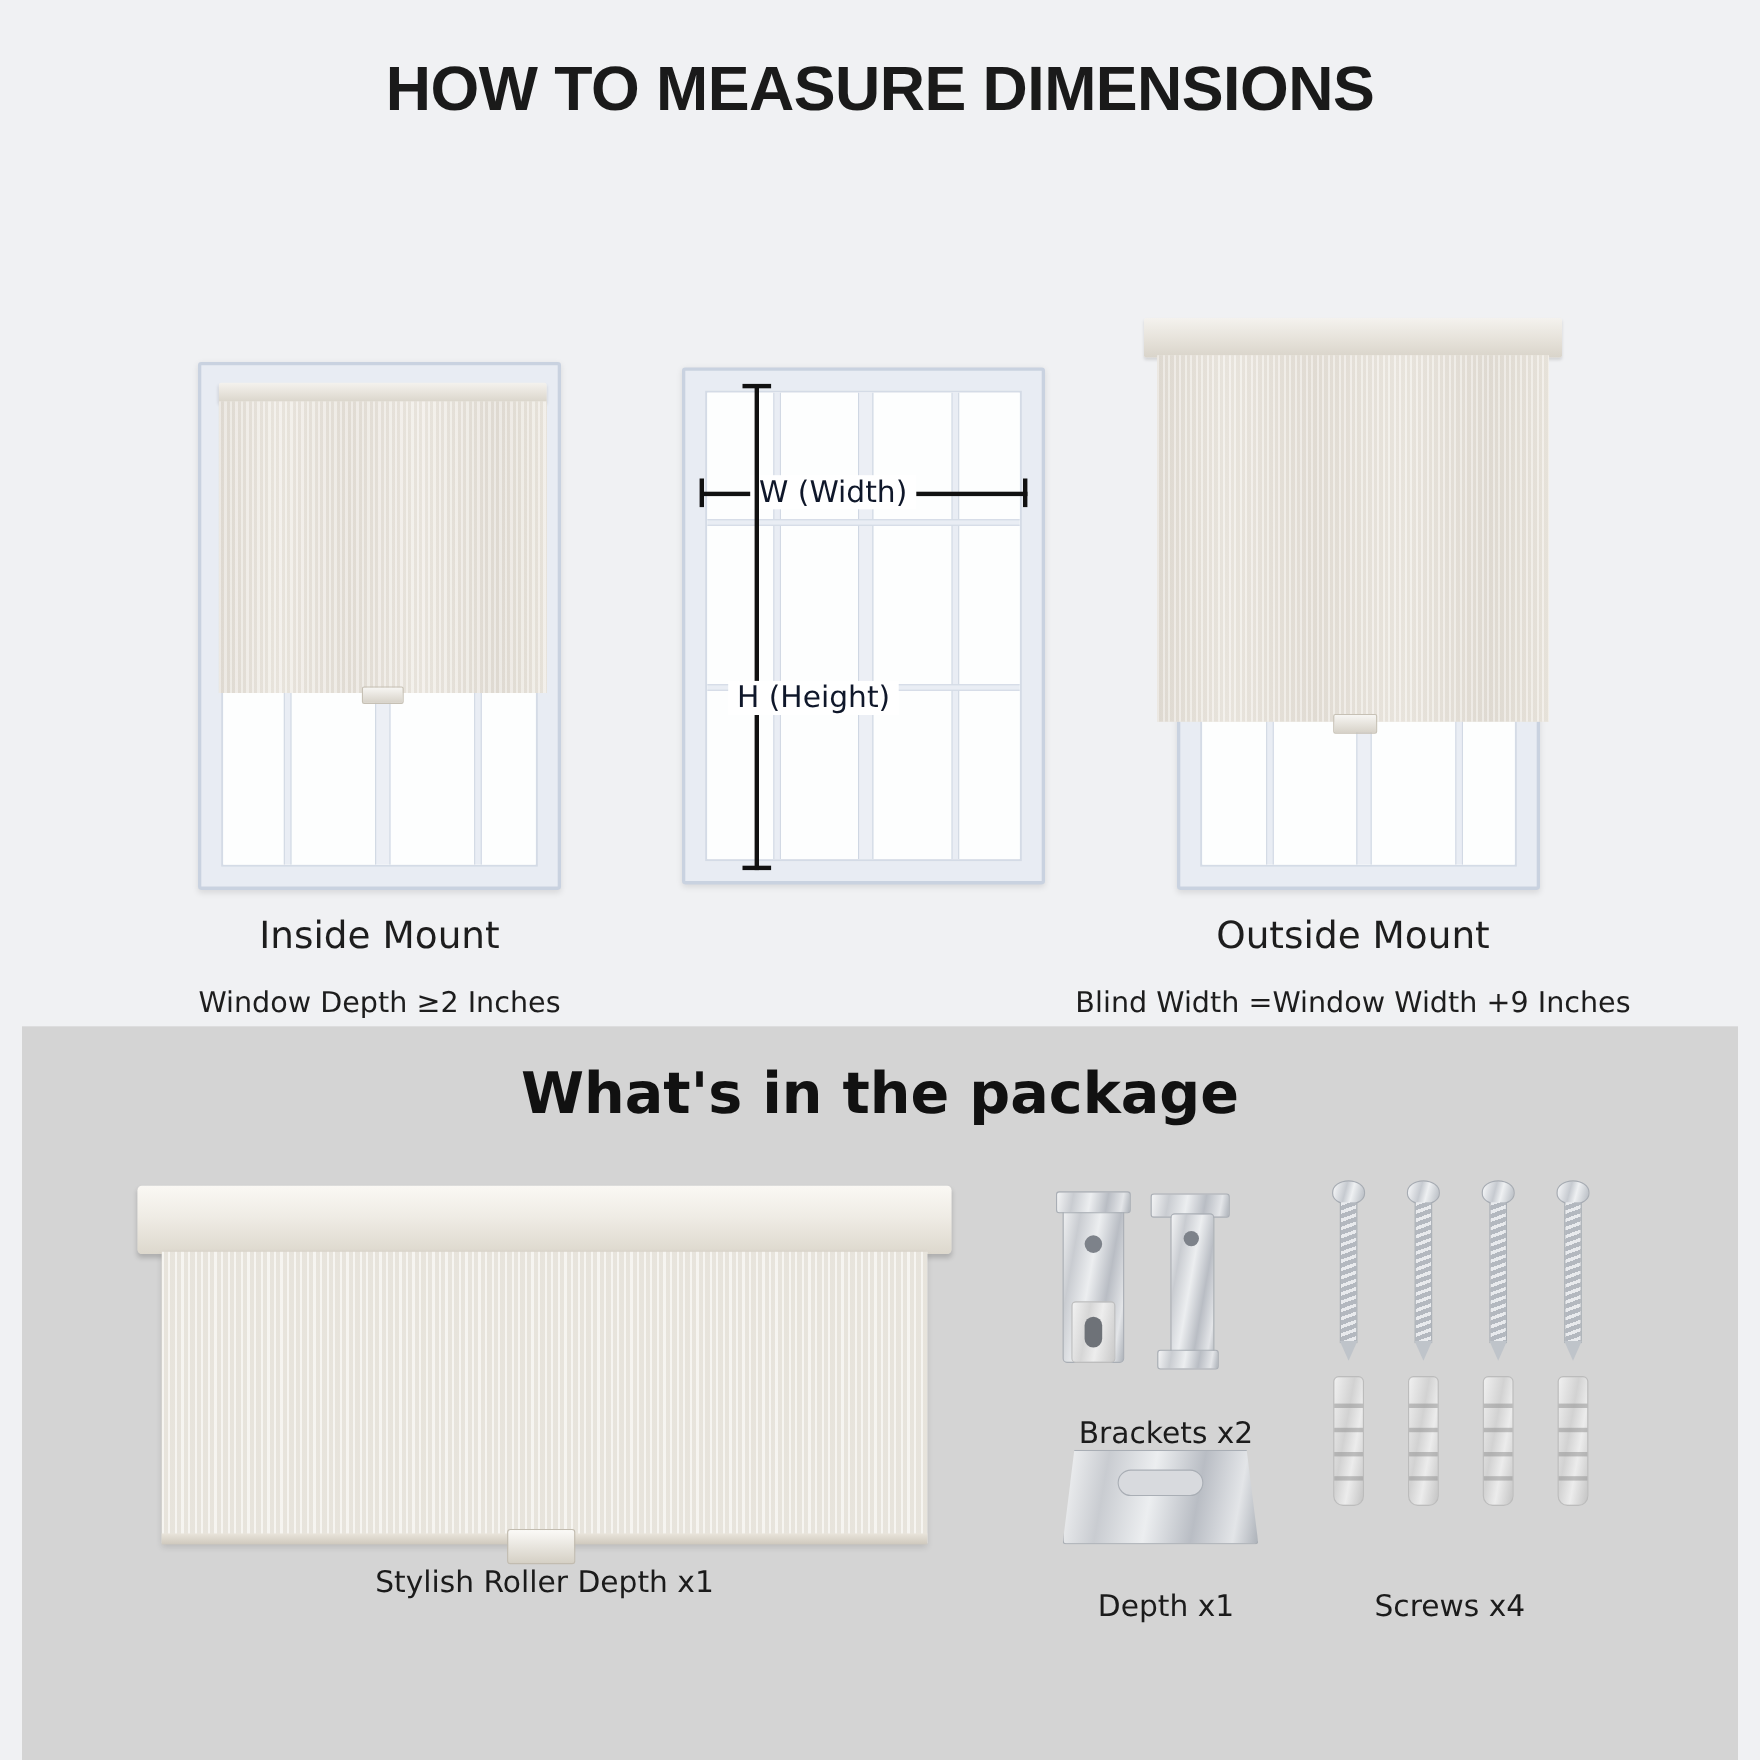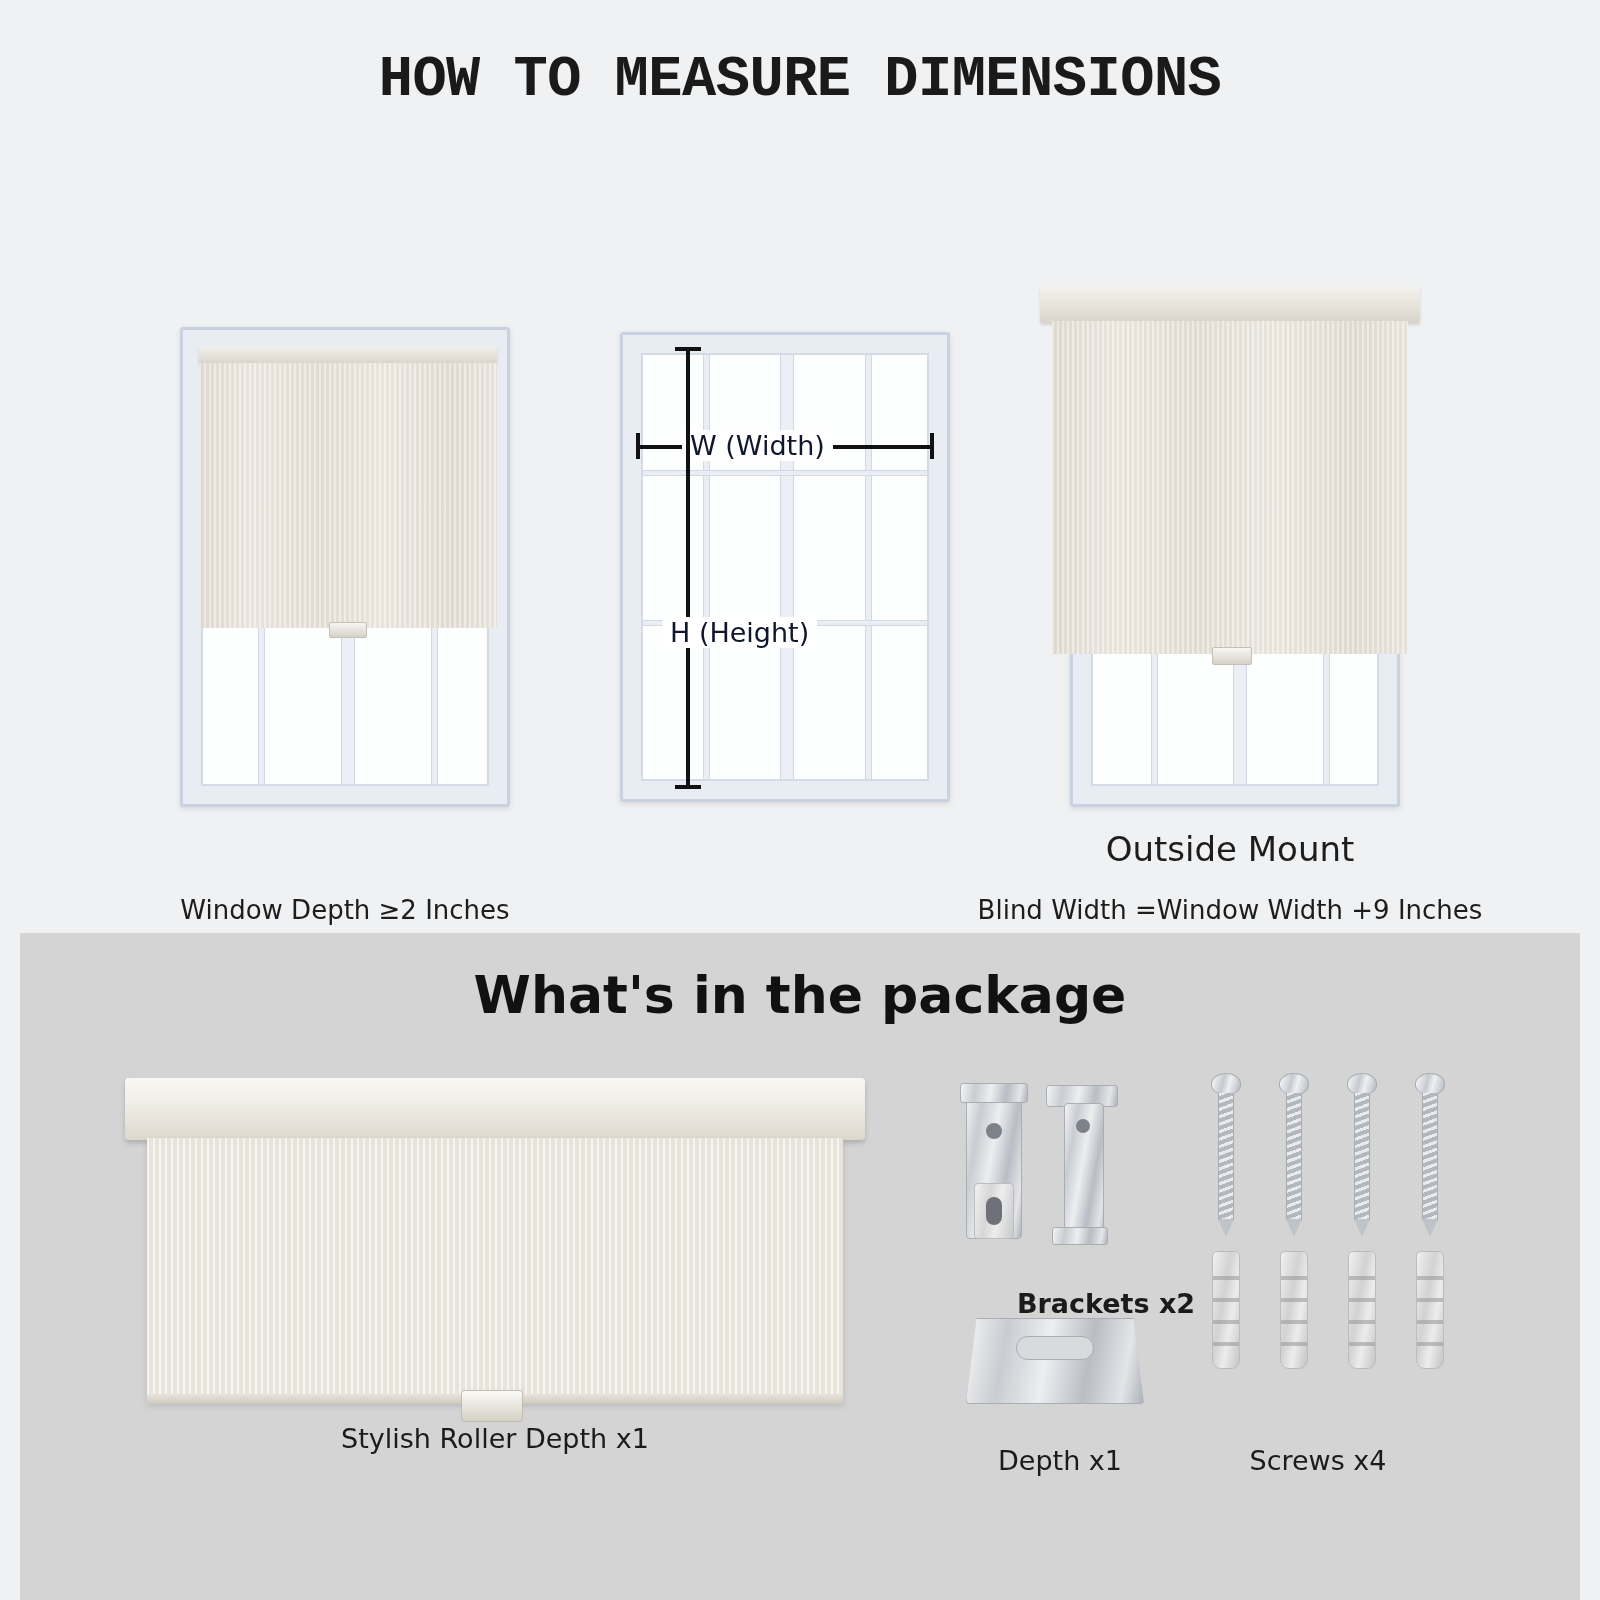--- a/index.html
+++ b/index.html
@@ -13,21 +13,21 @@
     position:relative;
   }
 
   
   .main-title{
     text-align:center;
     font-weight:bold;
     font-size:57px;
     letter-spacing:-0.5px;
     padding-top:48px;
-    font-family:Liberation Mono, monospace;
+    font-family:Liberation Sans, sans-serif;
   }
 
   
   .top-section{
     position:relative;
     height:880px;
   }
 
   .panel{ position:absolute; }
 
@@ -235,20 +235,21 @@
         </div>
       </div>
 
       <div class="headrail" style="left:16px; top:16px; width:298px; height:18px;"></div>
       <div class="shade" style="left:16px; top:33px; width:298px; height:265px;">
         <div class="shade-texture"></div>
       </div>
       <div class="handle-tab" style="left:146px; top:292px; width:38px; height:16px;"></div>
     </div>
 
+    <div class="mount-label" style="top:552px;">Inside Mount</div>
 
     <div class="mount-desc" style="top:615px; width:460px; left:-55px;">Window Depth ≥2 Inches</div>
     <div class="mount-desc" style="top:652px; width:560px; left:-105px;">Blind Width =Window Width -1/4 Inches</div>
     <div class="mount-desc" style="top:689px; width:500px; left:-75px;">Blind Height ≥ Window Height</div>
   </div>
 
   <div class="panel" style="left:620px; top:165px; width:330px; height:530px;">
 
     <div class="window-frame" style="left:0px; top:55px; width:330px; height:470px;">
       <div class="window-inner">
@@ -320,21 +321,21 @@
     <div class="metal" style="position:absolute; left:0px; top:0px; width:68px; height:20px; border-radius:3px;"></div>
     <div class="plastic" style="position:absolute; left:14px; top:100px; width:40px; height:56px; border-radius:4px;"></div>
     <div style="position:absolute; left:26px; top:114px; width:16px; height:28px; background:#6e7278; border-radius:8px;"></div>
     <div style="position:absolute; left:26px; top:40px; width:16px; height:16px; background:#7d828a; border-radius:50%;"></div>
 
     <div class="metal" style="position:absolute; left:86px; top:2px; width:72px; height:22px; border-radius:3px;"></div>
     <div class="metal" style="position:absolute; left:104px; top:20px; width:40px; height:140px; border-radius:4px;"></div>
     <div class="metal" style="position:absolute; left:92px; top:144px; width:56px; height:18px; border-radius:3px;"></div>
     <div style="position:absolute; left:116px; top:36px; width:14px; height:14px; background:#7d828a; border-radius:50%;"></div>
   </div>
-  <div class="pkg-caption" style="left:946px; top:355px; width:280px;font-weight:bold;">Brackets x2</div>
+  <div class="pkg-caption" style="left:900px; top:355px; width:280px;">Brackets x2</div>
 
   <div class="handle-area">
     <div class="metal" style="position:absolute; left:6px; top:20px; width:178px; height:86px; border-radius:6px 6px 3px 3px; clip-path:polygon(6% 0%, 94% 0%, 100% 100%, 0% 100%);"></div>
     <div style="position:absolute; left:56px; top:38px; width:78px; height:24px; background:#d8dade; border:1px solid #a9aeb5; border-radius:12px;"></div>
   </div>
   <div class="pkg-caption" style="left:900px; top:512px; width:280px;">Depth x1</div>
 
   <div class="screws-area">
     <div class="screw" style="left:6px; top:0px;">
       <div class="screw-head"></div>

